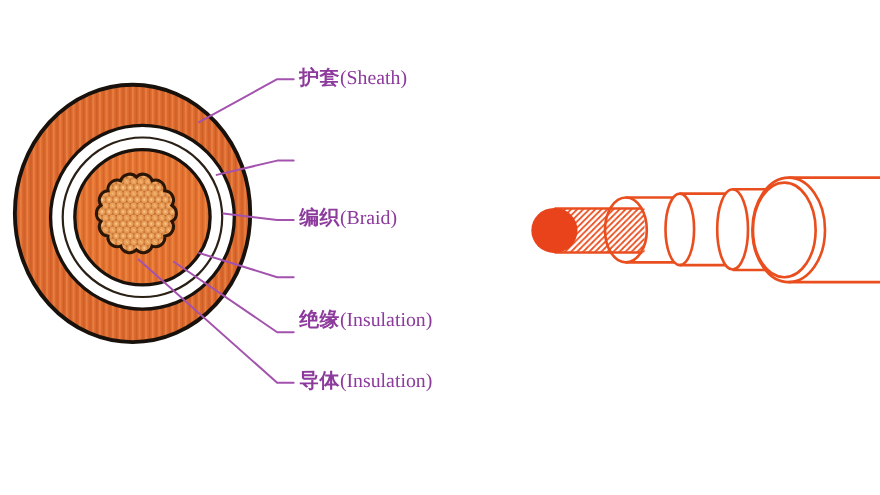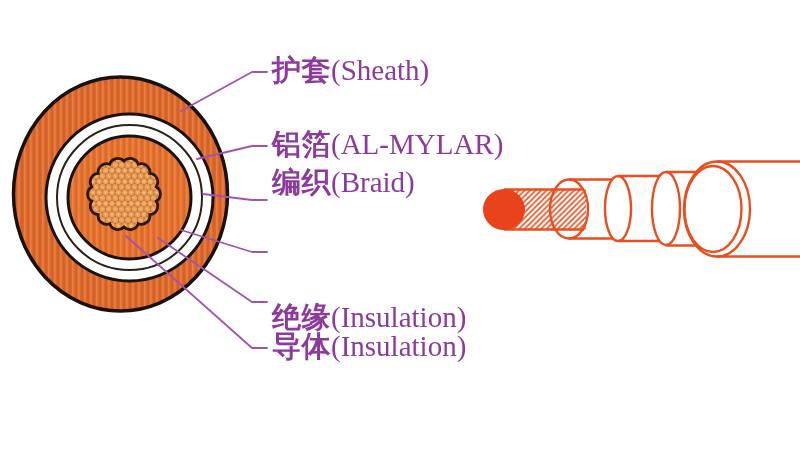--- a/index.html
+++ b/index.html
@@ -2,21 +2,21 @@
 <html><head>
 <meta charset="utf-8">
 <style>
   html,body{margin:0;padding:0;background:#ffffff;}
   .stage{
     position:relative;width:800px;height:450px;background:#ffffff;overflow:hidden;
     font-family:"Liberation Serif","DejaVu Serif",serif;
   }
   .diagram-svg{position:absolute;left:0;top:0;}
   .label{
-    position:absolute;left:272px;color:#8c3a9c;font-size:29px;line-height:28px;
+    position:absolute;left:272px;color:#8c3a9c;font-size:18px;line-height:28px;
     white-space:nowrap;
   }
   .label .zh{font-weight:bold;letter-spacing:0.5px;}
   .label .en{font-weight:normal;}
 </style>
 </head>
 <body>
 
 <div class="stage">
 
@@ -89,26 +89,23 @@
       <ellipse cx="717" cy="209" rx="33" ry="47.5" fill="#ffffff"></ellipse>
       <ellipse cx="713" cy="209" rx="28.5" ry="43"></ellipse>
       <line x1="717" y1="161.5" x2="800" y2="161.5"></line>
       <line x1="717" y1="256.5" x2="800" y2="256.5"></line>
     </g>
   </svg>
 
   <div class="label" style="top:56px">
     <span class="zh">护套</span><span class="en">(Sheath)</span>
   </div>
-  <div class="label" style="top:130px">
-    <span class="zh">铝箔</span><span class="en">(AL-MYLAR)</span>
-  </div>
-  <div class="label" style="top:168px">
+  <div class="label" style="top:184px">
     <span class="zh">编织</span><span class="en">(Braid)</span>
   </div>
-  <div class="label" style="top:303px">
+  <div class="label" style="top:276px">
     <span class="zh">绝缘</span><span class="en">(Insulation)</span>
   </div>
   <div class="label" style="top:332px">
     <span class="zh">导体</span><span class="en">(Insulation)</span>
   </div>
 
 </div>
 
 </body></html>

